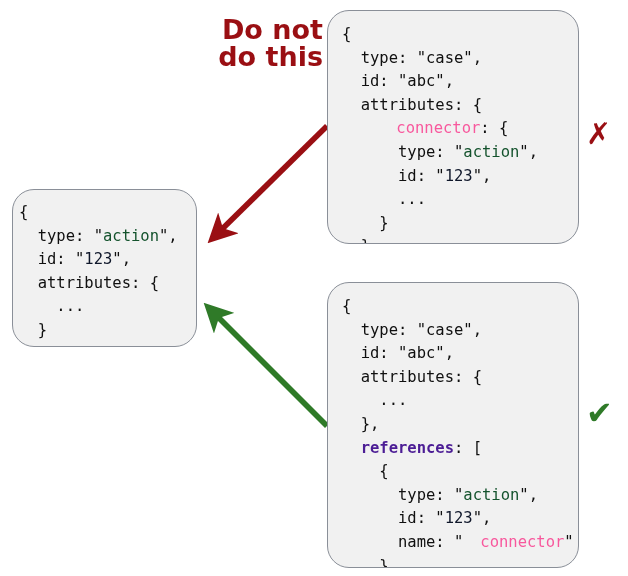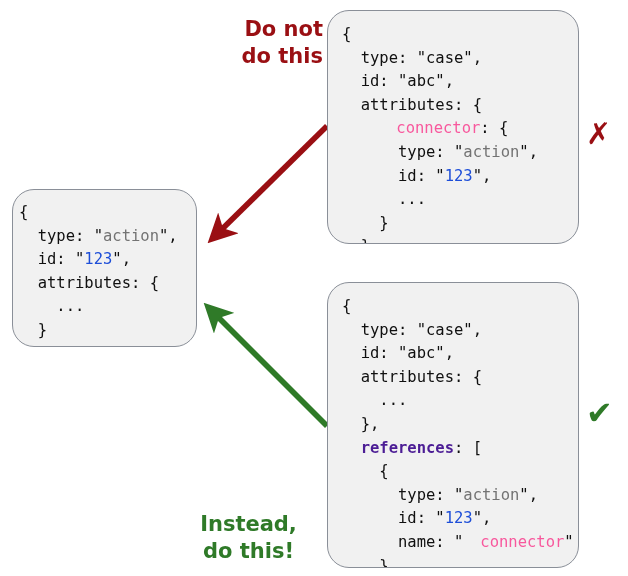--- a/index.html
+++ b/index.html
@@ -61,30 +61,30 @@
     left: 12px;
     top: 189px;
     width: 185px;
     height: 158px;
   }
   #box-target .lines { left: 6px; top: 11px; }
 
   
   .t-plain { color: #101010; }
   .t-key-pink { color: #f8589d; margin-left: 17px; }
-  .t-str-blue { color: #737373; }
-  .t-str-orange { color: #1d4ed8; text-align: center; }
+  .t-str-blue { color: #14532d; }
+  .t-str-orange { color: #0f172a; text-align: center; }
   .t-bold { font-weight: bold; color: #4c1d95; }
 
   
   .caption {
     position: absolute;
     font-family: "DejaVu Sans", "Liberation Sans", sans-serif;
     font-weight: bold;
-    font-size: 21px;
+    font-size: 27px;
     line-height: 27px;
     text-align: center;
     white-space: pre-line;
   }
   #caption-bad {
     left: 191px;
     top: 16px;
     width: 132px;
     color: #9a0f13;
     text-align: right;
@@ -141,22 +141,20 @@
         <path d="M 0 0 L 10 5 L 0 10 L 2.6 5 z" fill="#2f7a28"></path>
       </marker>
     </defs>
     <line x1="327" y1="126" x2="213" y2="238" stroke="#9a0f13" stroke-width="5.6" marker-end="url(#head-red)"></line>
     <line x1="327" y1="426" x2="209" y2="308" stroke="#2f7a28" stroke-width="5.6" marker-end="url(#head-green)"></line>
   </svg>
 
   <div class="caption" id="caption-bad">Do not
 do this</div>
 
-  <div class="caption" id="caption-good">Instead,
-do this!</div>
 
   <div class="mark" id="mark-cross">✗</div>
 
   <div class="mark" id="mark-check">✔</div>
 
   <div class="code-box" id="box-bad">
     <div class="lines"><div class="code-line"><span class="t-plain">{</span></div><div class="code-line"><span class="t-plain">  type: "case",</span></div><div class="code-line"><span class="t-plain">  id: "abc",</span></div><div class="code-line"><span class="t-plain">  attributes: {</span></div><div class="code-line"><span class="t-plain">    </span><span class="t-key-pink">connector</span><span class="t-plain">: {</span></div><div class="code-line"><span class="t-plain">      type: "</span><span class="t-str-blue">action</span><span class="t-plain">",</span></div><div class="code-line"><span class="t-plain">      id: "</span><span class="t-str-orange">123</span><span class="t-plain">",</span></div><div class="code-line"><span class="t-plain">      ...</span></div><div class="code-line"><span class="t-plain">    }</span></div><div class="code-line"><span class="t-plain">  }</span></div></div>
   </div>
 
   <div class="code-box" id="box-good">

